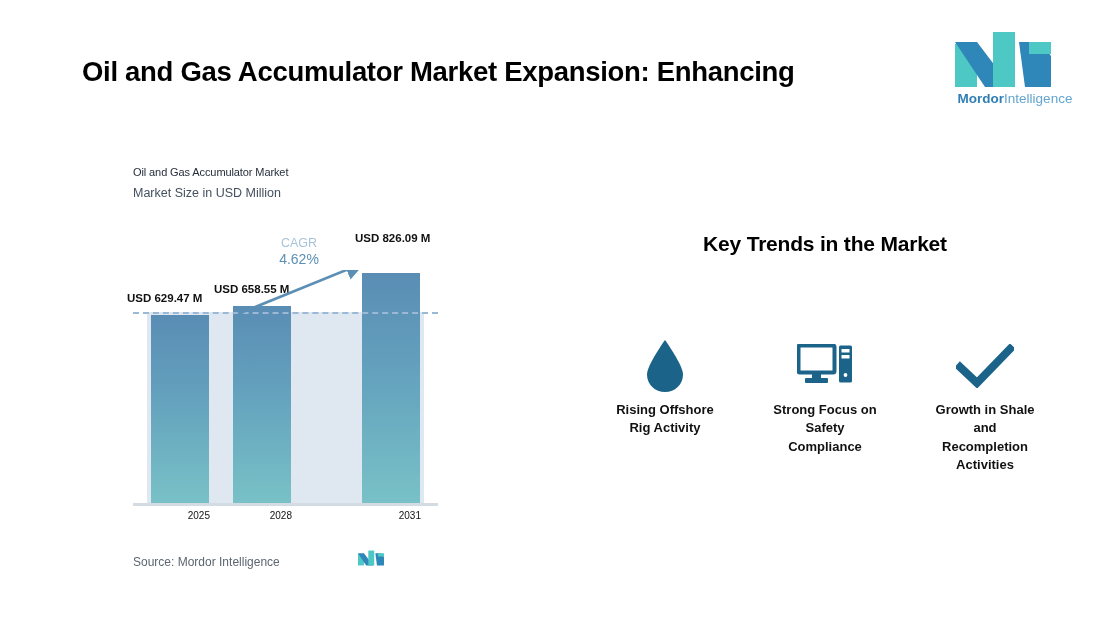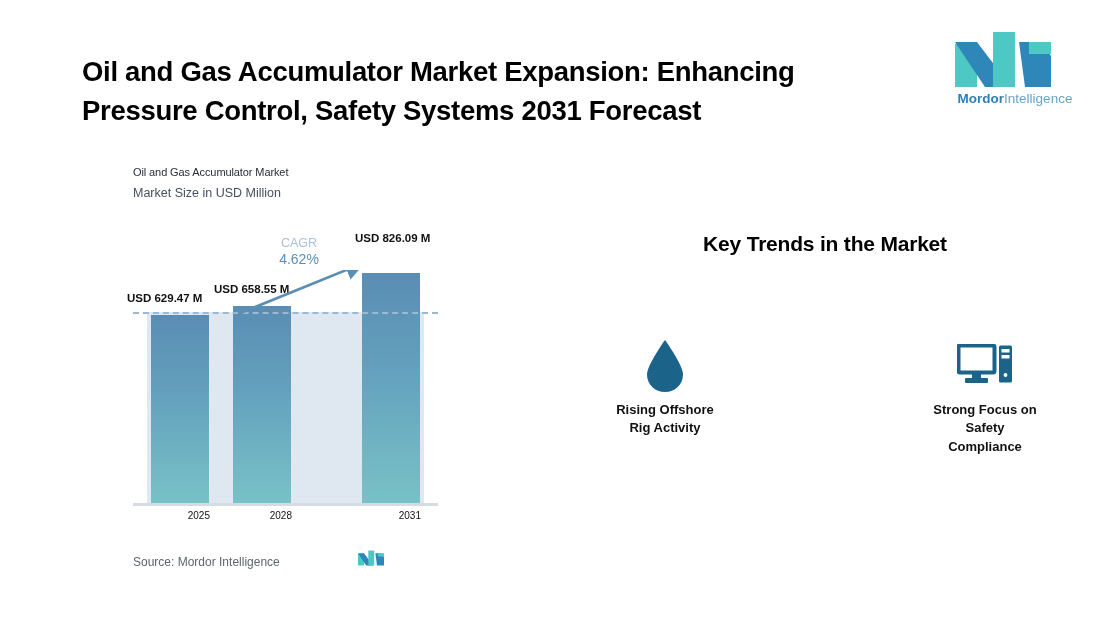--- a/index.html
+++ b/index.html
@@ -199,21 +199,20 @@
     white-space: pre-line;
   }
 </style>
 </head>
 <body>
 
 <div id="page">
 
   <div class="headline">
     <span class="headline-line">Oil and Gas Accumulator Market Expansion: Enhancing</span>
-    <span class="headline-line">Pressure Control, Safety Systems 2031 Forecast</span>
   </div>
 
   <div class="logo-top">
     <svg class="logo-mark" width="96" height="55" viewBox="0 0 96 55">
       <polygon points="0,55 0,12 22,12 22,55" fill="#4ec8c4"></polygon>
       <polygon points="0,10 22,10 56,55 30,55" fill="#2f86b8"></polygon>
       <polygon points="38,0 60,0 60,55 38,55" fill="#4ec8c4"></polygon>
       <polygon points="64,10 86,10 96,24 96,55 70,55" fill="#2f86b8"></polygon>
       <polygon points="74,10 96,10 96,22 74,22" fill="#4ec8c4"></polygon>
     </svg>
@@ -301,17 +300,28 @@
             <rect x="44.5" y="5" width="8" height="3.5" fill="#ffffff"></rect>
             <rect x="44.5" y="11" width="8" height="3.5" fill="#ffffff"></rect>
             <circle cx="48.5" cy="31" r="1.9" fill="#ffffff"></circle>
           </svg>
         </div>
         <div class="trend-label">Strong Focus on
 Safety
 Compliance</div>
       </div>
 
+      <div class="trend-card">
+        <div class="trend-icon">
+          <svg width="58" height="44" viewBox="0 0 58 44">
+            <path d="M4 23 L21 39 L54 5" fill="none" stroke="#1b6389" stroke-width="8" stroke-linecap="square" stroke-linejoin="miter"></path>
+          </svg>
+        </div>
+        <div class="trend-label">Growth in Shale
+and
+Recompletion
+Activities</div>
+      </div>
 
     </div>
   </div>
 
 </div>
 
 </body></html>

